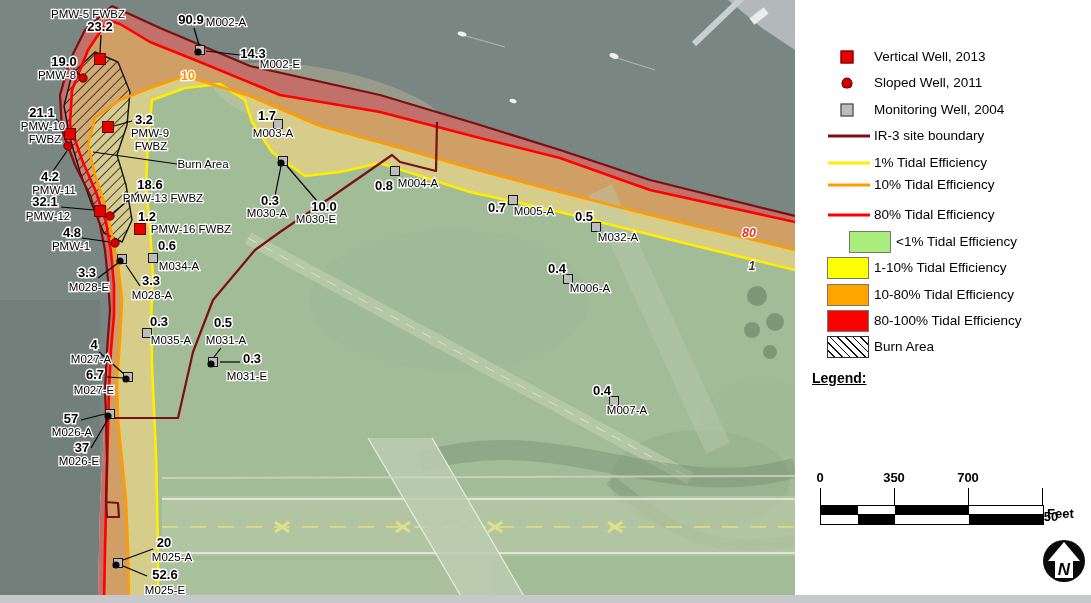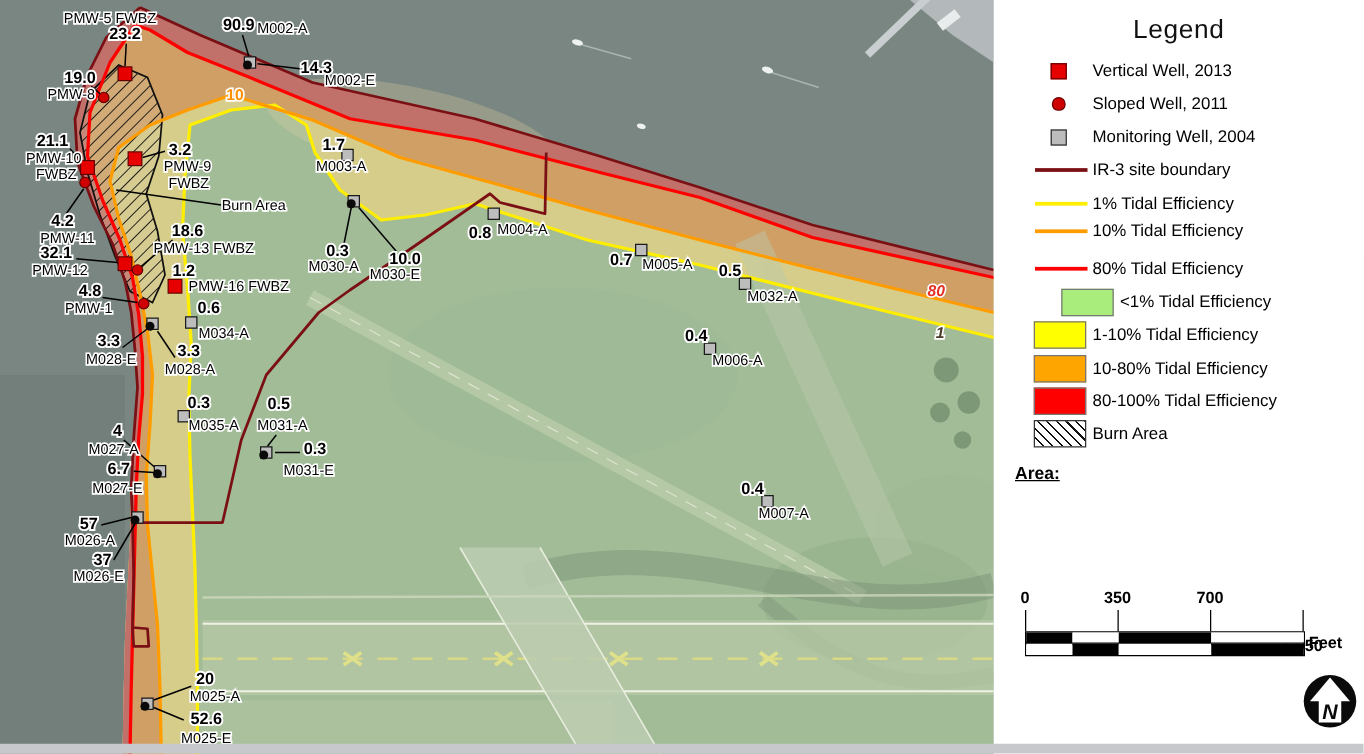--- a/index.html
+++ b/index.html
@@ -274,21 +274,20 @@
         </g>
       <g id="contour-labels-layer">
           <text x="188" y="80" class="lbl-contour" fill="#ff9000">10</text>
           <text x="749" y="237" class="lbl-contour" fill="#e53122" font-style="italic">80</text>
           <text x="752" y="270" class="lbl-contour" fill="#4a3a28" font-style="italic">1</text>
         </g>
     </svg>
   </div>
 
   <div id="legend-panel">
-    <div class="leg-title">Legend</div>
     <div id="legend-items">
         <div class="leg-row" style="top: 44px;">
           <div class="leg-swatch sw-red-square" style="left: 52px;"></div>
           <div class="leg-label">Vertical Well, 2013</div>
         </div>
         <div class="leg-row" style="top: 70.4px;">
           <div class="leg-swatch sw-red-dot" style="left: 52px;"></div>
           <div class="leg-label">Sloped Well, 2011</div>
         </div>
         <div class="leg-row" style="top: 96.8px;">
@@ -327,21 +326,21 @@
           <div class="leg-swatch sw-fill" style="background: rgb(255, 0, 0); left: 53px;"></div>
           <div class="leg-label">80-100% Tidal Efficiency</div>
         </div>
         <div class="leg-row" style="top: 334.4px;">
           <div class="leg-swatch sw-hatch" style="left: 53px;"></div>
           <div class="leg-label">Burn Area</div>
         </div>
       </div>
 
     <div id="notes-block">
-      <div id="notes-title">Area:</div>
+      <div id="notes-title">Legend:</div>
     </div>
 
     <div id="scalebar">
       <div id="sb-labels">
           <div class="sb-label" style="left: 25px;">0</div>
           <div class="sb-label" style="left: 99px;">350</div>
           <div class="sb-label" style="left: 173px;">700</div>
           <div class="sb-label" style="left: 247px; margin-top: 39px;">1,050</div>
         </div>
       <div id="sb-ticks">

